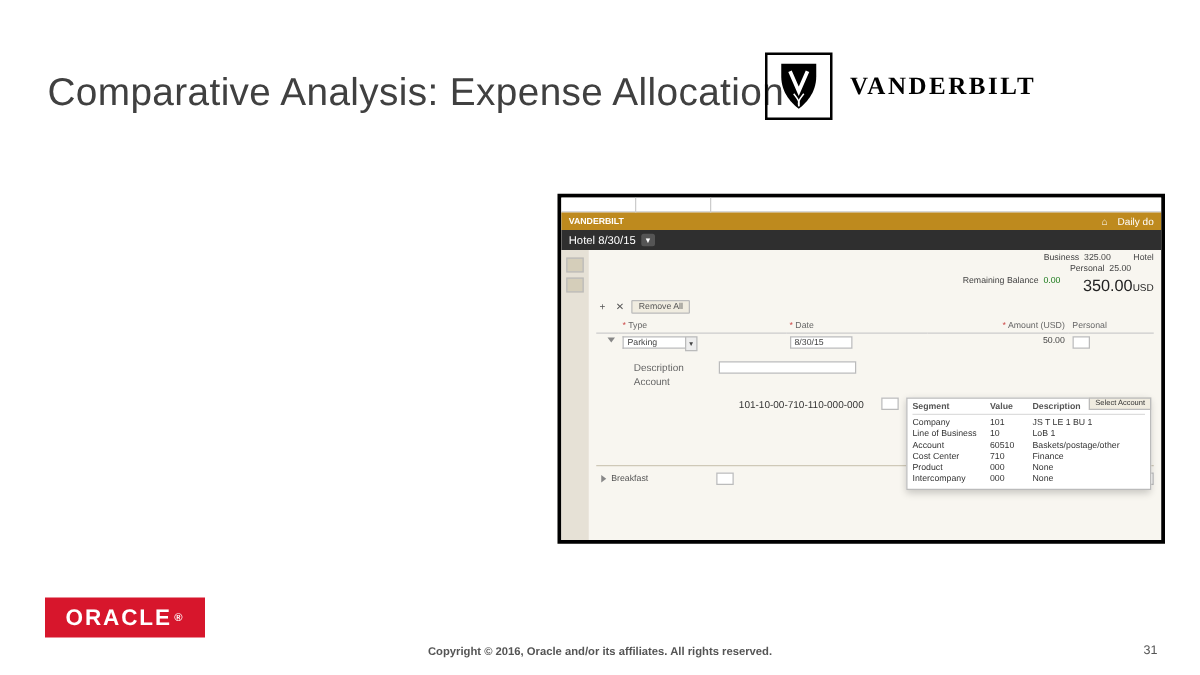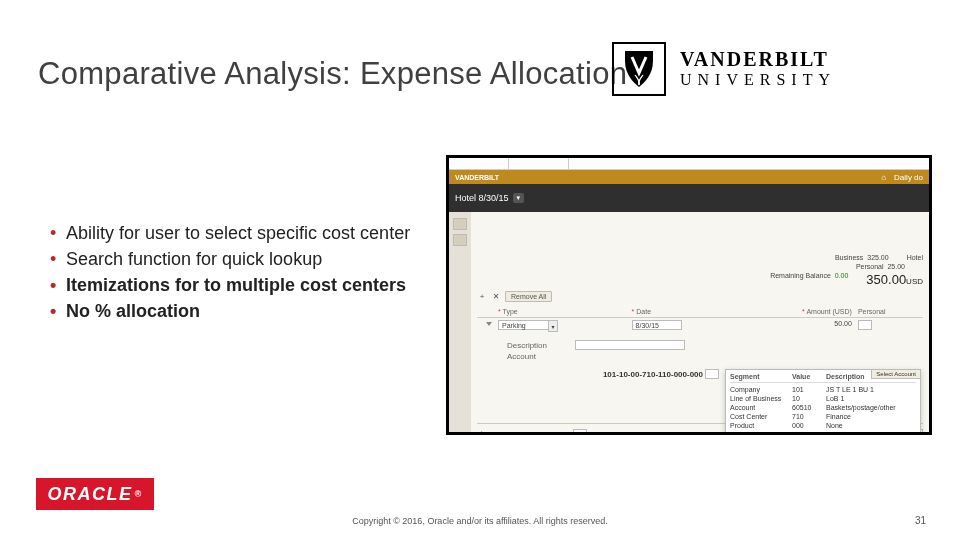--- a/index.html
+++ b/index.html
@@ -12,38 +12,38 @@
   .vu-text { display:flex; flex-direction:column; line-height:1.05; }
   .vu-text .t1 { font-family: Georgia, 'Times New Roman', serif; font-weight:700; letter-spacing:2px; font-size:20px; color:#000; }
   .vu-text .t2 { font-family: Georgia, 'Times New Roman', serif; font-weight:400; letter-spacing:6px; font-size:16px; color:#000; margin-top:2px; }
 
   .bullets { position:absolute; left:50px; top:220px; list-style:none; }
   .bullets li { position:relative; padding-left:16px; font-size:18px; line-height:1.45; color:#222; font-weight:400; }
   .bullets li::before { content:"•"; position:absolute; left:0; top:0; color:#b9262c; font-size:18px; }
   .bullets li.bold { font-weight:700; }
 
   
-  .oracle { position:absolute; left:36px; bottom:30px; width:118px; height:32px; background:#d7162c; display:flex; align-items:center; justify-content:center; color:#fff; font-weight:700; font-size:18px; letter-spacing:1.5px; font-family: Arial, sans-serif; font-style: italic; }
+  .oracle { position:absolute; left:36px; bottom:30px; width:128px; height:32px; background:#d7162c; display:flex; align-items:center; justify-content:center; color:#fff; font-weight:700; font-size:18px; letter-spacing:1.5px; font-family: Arial, sans-serif; }
   .oracle sup { font-size:9px; margin-left:2px; }
-  .copyright { position:absolute; left:50%; transform:translateX(-50%); bottom:14px; font-size:9px; color:#555; }
+  .copyright { position:absolute; left:50%; transform:translateX(-50%); bottom:14px; font-size:9px; color:#555;font-weight:bold; }
   .pagenum { position:absolute; right:34px; bottom:14px; font-size:10px; color:#555; }
 
   
   .shot { position:absolute; right:28px; top:155px; width:486px; height:280px; border:3px solid #000; background:#f8f6f0; overflow:hidden; font-size:8px; }
   .shot .tabstrip { height:12px; background:#fff; display:flex; border-bottom:1px solid #ccc; }
   .shot .tabstrip .tab { width:60px; height:12px; border-right:1px solid #ccc; display:flex; align-items:center; justify-content:center; color:#888; }
   .shot .brandbar { height:14px; background:#be8a1e; display:flex; align-items:center; }
   .shot .brandbar .b { margin-left:6px; color:#fff; font-size:7px; font-weight:700; }
   .shot .brandbar .icons { margin-left:auto; display:flex; gap:8px; padding-right:6px; color:#fff; font-size:8px; }
-  .shot .titlebar { height:28px; background:#2f2f2f; color:#fff; display:flex; align-items:center; padding:0 6px; font-size:9px; }
+  .shot .titlebar { height:16px; background:#2f2f2f; color:#fff; display:flex; align-items:center; padding:0 6px; font-size:9px; }
   .shot .titlebar .dd { background:#555; padding:1px 4px; border-radius:2px; margin-left:4px; font-size:7px; }
   .shot .body { display:flex; height:calc(100% - 42px); }
   .shot .sidebar { width:22px; background:#e6e1d6; display:flex; flex-direction:column; align-items:center; gap:4px; padding-top:6px; }
   .shot .sidebar .sbi { width:14px; height:12px; background:#d5ceba; border:1px solid #bbb; }
-  .shot .content { flex:1; padding:4px 6px; position:relative;margin-top:39px; }
+  .shot .content { flex:1; padding:4px 6px; position:relative; }
   .shot .totals { position:absolute; top:2px; right:6px; text-align:right; color:#444; font-size:7px; line-height:1.3; }
   .shot .totals .big { font-size:13px; font-weight:400; color:#222; margin-top:1px; }
   .shot .totals .row { display:flex; gap:18px; justify-content:flex-end; }
   .shot .toolbar { margin-top:36px; display:flex; align-items:center; gap:4px; color:#555; }
   .shot .toolbar .btn { border:1px solid #bbb; background:#f0ece0; padding:1px 5px; font-size:7px; border-radius:1px; }
   .shot .toolbar .ic { width:10px; height:10px; display:inline-flex; align-items:center; justify-content:center; }
   .shot table.grid { margin-top:4px; width:100%; border-collapse:collapse; font-size:7px; color:#444; }
   .shot table.grid th { text-align:left; font-weight:400; padding:2px 3px; border-bottom:1px solid #ccc; color:#666; }
   .shot table.grid th.req::before { content:"* "; color:#c44; }
   .shot table.grid td { padding:2px 3px; vertical-align:top; }
@@ -83,30 +83,23 @@
     <div class="vu-shield">
       <svg viewBox="0 0 36 40">
           <path d="M4 2 h28 v10 c0 14 -9 22 -14 26 c-5 -4 -14 -12 -14 -26 z" fill="#000"></path>
           <path d="M11 8 l7 16 l7 -16" stroke="#fff" stroke-width="3" fill="none"></path>
           <path d="M14 26 c3 4 5 6 4 10" stroke="#fff" stroke-width="1.2" fill="none"></path>
           <path d="M22 26 c-3 4 -5 6 -4 10" stroke="#fff" stroke-width="1.2" fill="none"></path>
         </svg>
     </div>
     <div class="vu-text">
       <div class="t1">VANDERBILT</div>
-      <div class="t2">UNIVERSITY</div>
     </div>
   </div>
 
-  <ul class="bullets">
-    <li>Ability for user to select specific cost center</li>
-    <li>Search function for quick lookup</li>
-    <li class="bold">Itemizations for to multiple cost centers</li>
-    <li class="bold">No % allocation</li>
-  </ul>
 
   <div class="shot">
     <div class="tabstrip">
       <div class="tab"></div>
       <div class="tab"></div>
     </div>
     <div class="brandbar">
       <span class="b">VANDERBILT</span>
       <div class="icons">
         <span>⌂</span>
@@ -184,21 +177,21 @@
           <div class="line">
             <span class="label">Description</span>
             <span class="inp" style="min-width:110px"></span>
           </div>
         </div>
 
         <div class="acct">
           <span style="width:64px;color:#666">Account</span>
           <span style="flex:1"></span>
         </div>
-        <div style="position:absolute; right:210px; top:118px; display:flex; align-items:center; gap:2px;font-weight:bold;">
+        <div style="position:absolute; right:210px; top:118px; display:flex; align-items:center; gap:14px;">
           <span class="v">101-10-00-710-110-000-000</span>
           <span class="inp sm"></span>
         </div>
 
 
         <div class="popover">
           <div class="sa">Select Account</div>
           <div class="hdr">
             <span>Segment</span>
             <span>Value</span>

